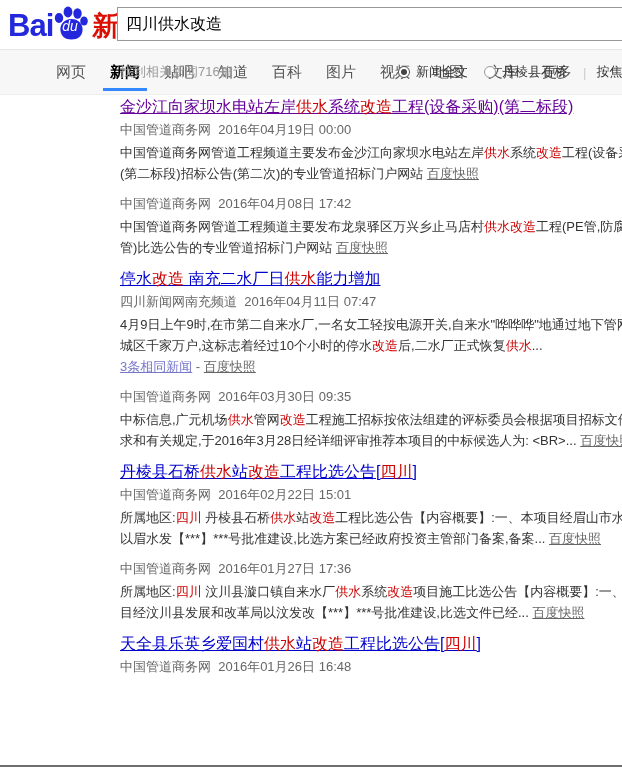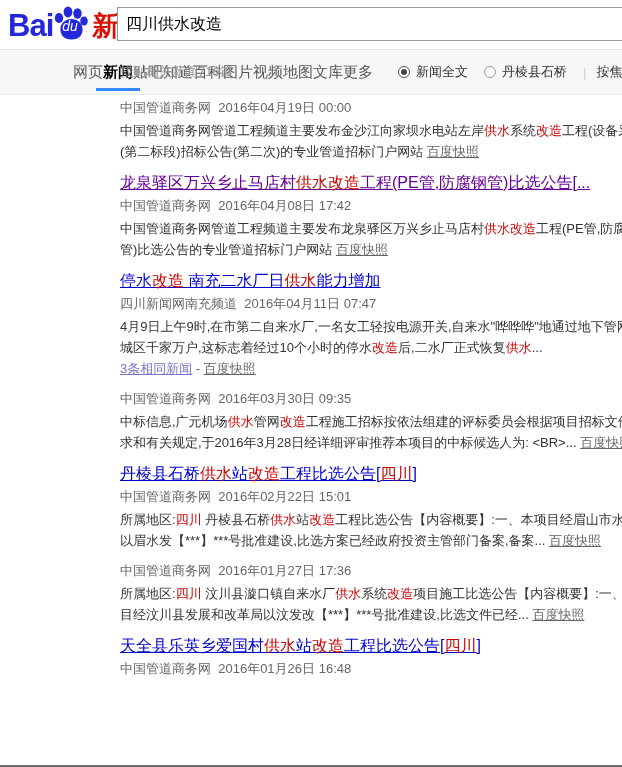--- a/index.html
+++ b/index.html
@@ -13,21 +13,21 @@
   .paw{position:relative;width:40px;height:40px;margin-left:-2px;}
   .paw svg{position:absolute;left:0;top:0;}
   .paw .du{position:absolute;left:11px;top:15px;color:#fff;font-size:14px;font-weight:normal;font-style:italic;line-height:14px;}
   .logo .suffix{font-size:27px;font-weight:bold;color:#d90f02;margin-left:1px;letter-spacing:1px;}
   .search-input{position:absolute;left:117px;top:7px;width:600px;height:34px;box-sizing:border-box;
     border:1px solid #999;font-size:16px;color:#000;padding:0 8px;outline:none;border-radius:0;}
 
   
   .tabbar{position:absolute;left:0;top:49px;width:100%;height:46px;box-sizing:border-box;
     background:#f7f7f7;border-top:1px solid #e6e6e6;border-bottom:1px solid #eee;}
-  .tablist{display:flex;padding-left:73px;height:100%;}
+  .tablist{display:flex;gap:24px;padding-left:56px;height:100%;}
   .tab{font-size:15px;color:#555;line-height:44px;height:100%;position:relative;cursor:pointer;white-space:nowrap;}
   .tab.active{color:#000;font-weight:bold;}
   .tab.active::after{content:"";position:absolute;left:-7px;right:-7px;bottom:3px;height:3px;background:#3388ff;}
 
   
   .meta{position:relative;height:47px;}
   .count{position:absolute;left:120px;top:14px;font-size:13px;color:#999;}
   .controls{position:absolute;left:398px;top:14px;display:flex;align-items:center;font-size:13px;color:#333;white-space:nowrap;}
   .radio{display:inline-block;width:12px;height:12px;border-radius:50%;background:#fff;border:1px solid #999;
     box-sizing:border-box;position:relative;margin-right:6px;cursor:pointer;flex:none;}
@@ -99,25 +99,25 @@
       <span class="opt-label">新闻全文</span>
       <span class="radio"></span>
       <span class="opt-label">丹棱县石桥</span>
       <span class="vdiv">|</span>
       <span class="sort">按焦点排序</span>
     </div>
   </div>
 
   <div class="results">
       <div class="result">
+        <a class="rtitle visited"><span>金沙江向家坝水电站左岸</span><span class="hl">供水</span><span>系统</span><span class="hl">改造</span><span>工程(设备采购)(第二标段)</span></a>
         <div class="rsource"><span>中国管道商务网</span><span>&nbsp; 2016年04月19日 00:00</span></div>
         <div class="rabs"><span>中国管道商务网管道工程频道主要发布金沙江向家坝水电站左岸</span><span class="hl">供水</span><span>系统</span><span class="hl">改造</span><span>工程(设备采购)</span><br><span>(第二标段)招标公告(第二次)的专业管道招标门户网站 </span><span class="cache">百度快照</span></div>
       </div>
       <div class="result">
-        <a class="rtitle visited"><span>龙泉驿区万兴乡止马店村</span><span class="hl">供水改造</span><span>工程(PE管,防腐钢管)比选公告[...</span></a>
         <div class="rsource"><span>中国管道商务网</span><span>&nbsp; 2016年04月08日 17:42</span></div>
         <div class="rabs"><span>中国管道商务网管道工程频道主要发布龙泉驿区万兴乡止马店村</span><span class="hl">供水改造</span><span>工程(PE管,防腐钢</span><br><span>管)比选公告的专业管道招标门户网站 </span><span class="cache">百度快照</span></div>
       </div>
       <div class="result">
         <a class="rtitle"><span>停水</span><span class="hl">改造</span><span> 南充二水厂日</span><span class="hl">供水</span><span>能力增加</span></a>
         <div class="rsource"><span>四川新闻网南充频道</span><span>&nbsp; 2016年04月11日 07:47</span></div>
         <div class="rabs"><span>4月9日上午9时,在市第二自来水厂,一名女工轻按电源开关,自来水"哗哗哗"地通过地下管网流进</span><br><span>城区千家万户,这标志着经过10个小时的停水</span><span class="hl">改造</span><span>后,二水厂正式恢复</span><span class="hl">供水</span><span>...</span><br><span class="same">3条相同新闻</span><span class="dash"> - </span><span class="cache">百度快照</span></div>
       </div>
       <div class="result">
         <div class="rsource"><span>中国管道商务网</span><span>&nbsp; 2016年03月30日 09:35</span></div>

